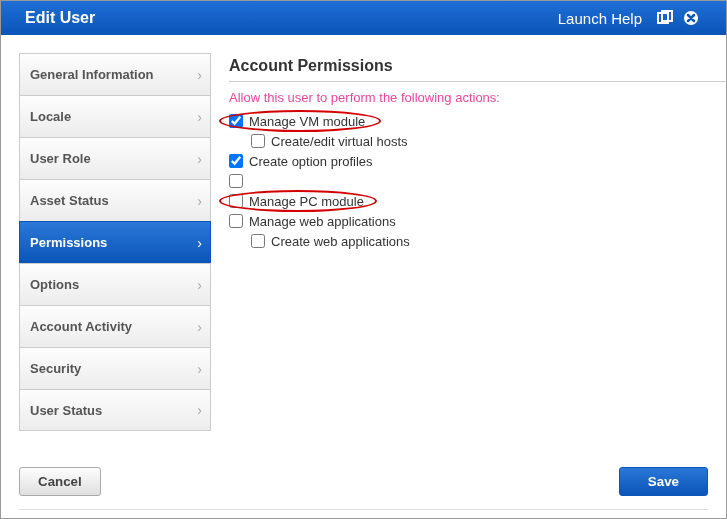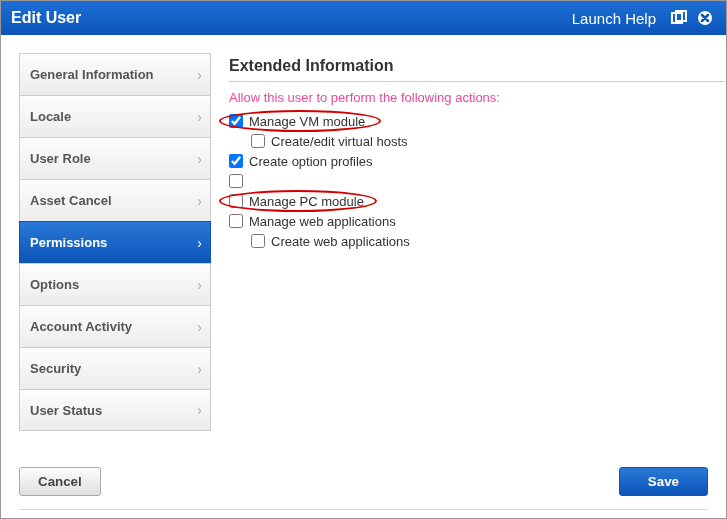--- a/index.html
+++ b/index.html
@@ -1,18 +1,18 @@
 <!DOCTYPE html>
 <html><head>
 <meta charset="utf-8">
 <style>
 * { box-sizing: border-box; margin: 0; padding: 0; }
 body { font-family: Arial, Helvetica, sans-serif; font-size: 13px; color: #333; background: #fff; }
 .window { width: 727px; height: 519px; border: 1px solid #999; display: flex; flex-direction: column; position: relative; }
-.titlebar { background: linear-gradient(to bottom, #1e6fd6, #0b54b8); color: #fff; height: 34px; display: flex; align-items: center; padding: 0 10px; font-weight: bold; }
+.titlebar { background: linear-gradient(to bottom, #1e6fd6, #0b54b8); color: #fff; height: 34px; display: flex; align-items: center; padding: 0 24px; font-weight: bold; }
 .titlebar .title { flex: 1; font-size: 16px; }
 .titlebar .help { font-size: 15px; font-weight: normal; margin-right: 8px; cursor: pointer; }
 .titlebar .icon-btn { width: 22px; height: 22px; display: inline-flex; align-items: center; justify-content: center; margin-left: 4px; cursor: pointer; }
 .body { flex: 1; display: flex; padding: 18px 1px 0 18px; gap: 18px; overflow: hidden; }
 .sidebar { width: 192px; display: flex; flex-direction: column; }
 .nav-item { border: 1px solid #ccc; border-bottom: none; height: 42px; display: flex; align-items: center; padding: 0 10px; background: linear-gradient(to bottom, #fdfdfd, #ececec); cursor: pointer; font-weight: bold; color: #555; position: relative; }
 .nav-item:last-child { border-bottom: 1px solid #ccc; }
 .nav-item .chev { position: absolute; right: 8px; color: #aaa; font-size: 14px; font-weight: normal; }
 .nav-item.active { background: linear-gradient(to bottom, #2a78d8, #0b54b8); color: #fff; border-color: #0b54b8; }
 .nav-item.active .chev { color: #fff; }
@@ -61,21 +61,21 @@
         </div>
       <div class="nav-item">
           <span>Locale</span>
           <span class="chev">›</span>
         </div>
       <div class="nav-item">
           <span>User Role</span>
           <span class="chev">›</span>
         </div>
       <div class="nav-item">
-          <span>Asset Cancel</span>
+          <span>Asset Status</span>
           <span class="chev">›</span>
         </div>
       <div class="nav-item active">
           <span>Permissions</span>
           <span class="chev">›</span>
         </div>
       <div class="nav-item">
           <span>Options</span>
           <span class="chev">›</span>
         </div>
@@ -87,21 +87,21 @@
           <span>Security</span>
           <span class="chev">›</span>
         </div>
       <div class="nav-item">
           <span>User Status</span>
           <span class="chev">›</span>
         </div>
     </div>
 
     <div class="content">
-      <h2>Extended Information</h2>
+      <h2>Account Permissions</h2>
       <div class="desc">Allow this user to perform the following actions:</div>
       <div class="perm-list">
         <div class="annot a1"></div>
         <div class="annot a2"></div>
         <div class="perm-row">
             <input type="checkbox" checked="" style="">
             <span>Manage VM module</span>
           </div>
         <div class="perm-row indent">
             <input type="checkbox" style="">

